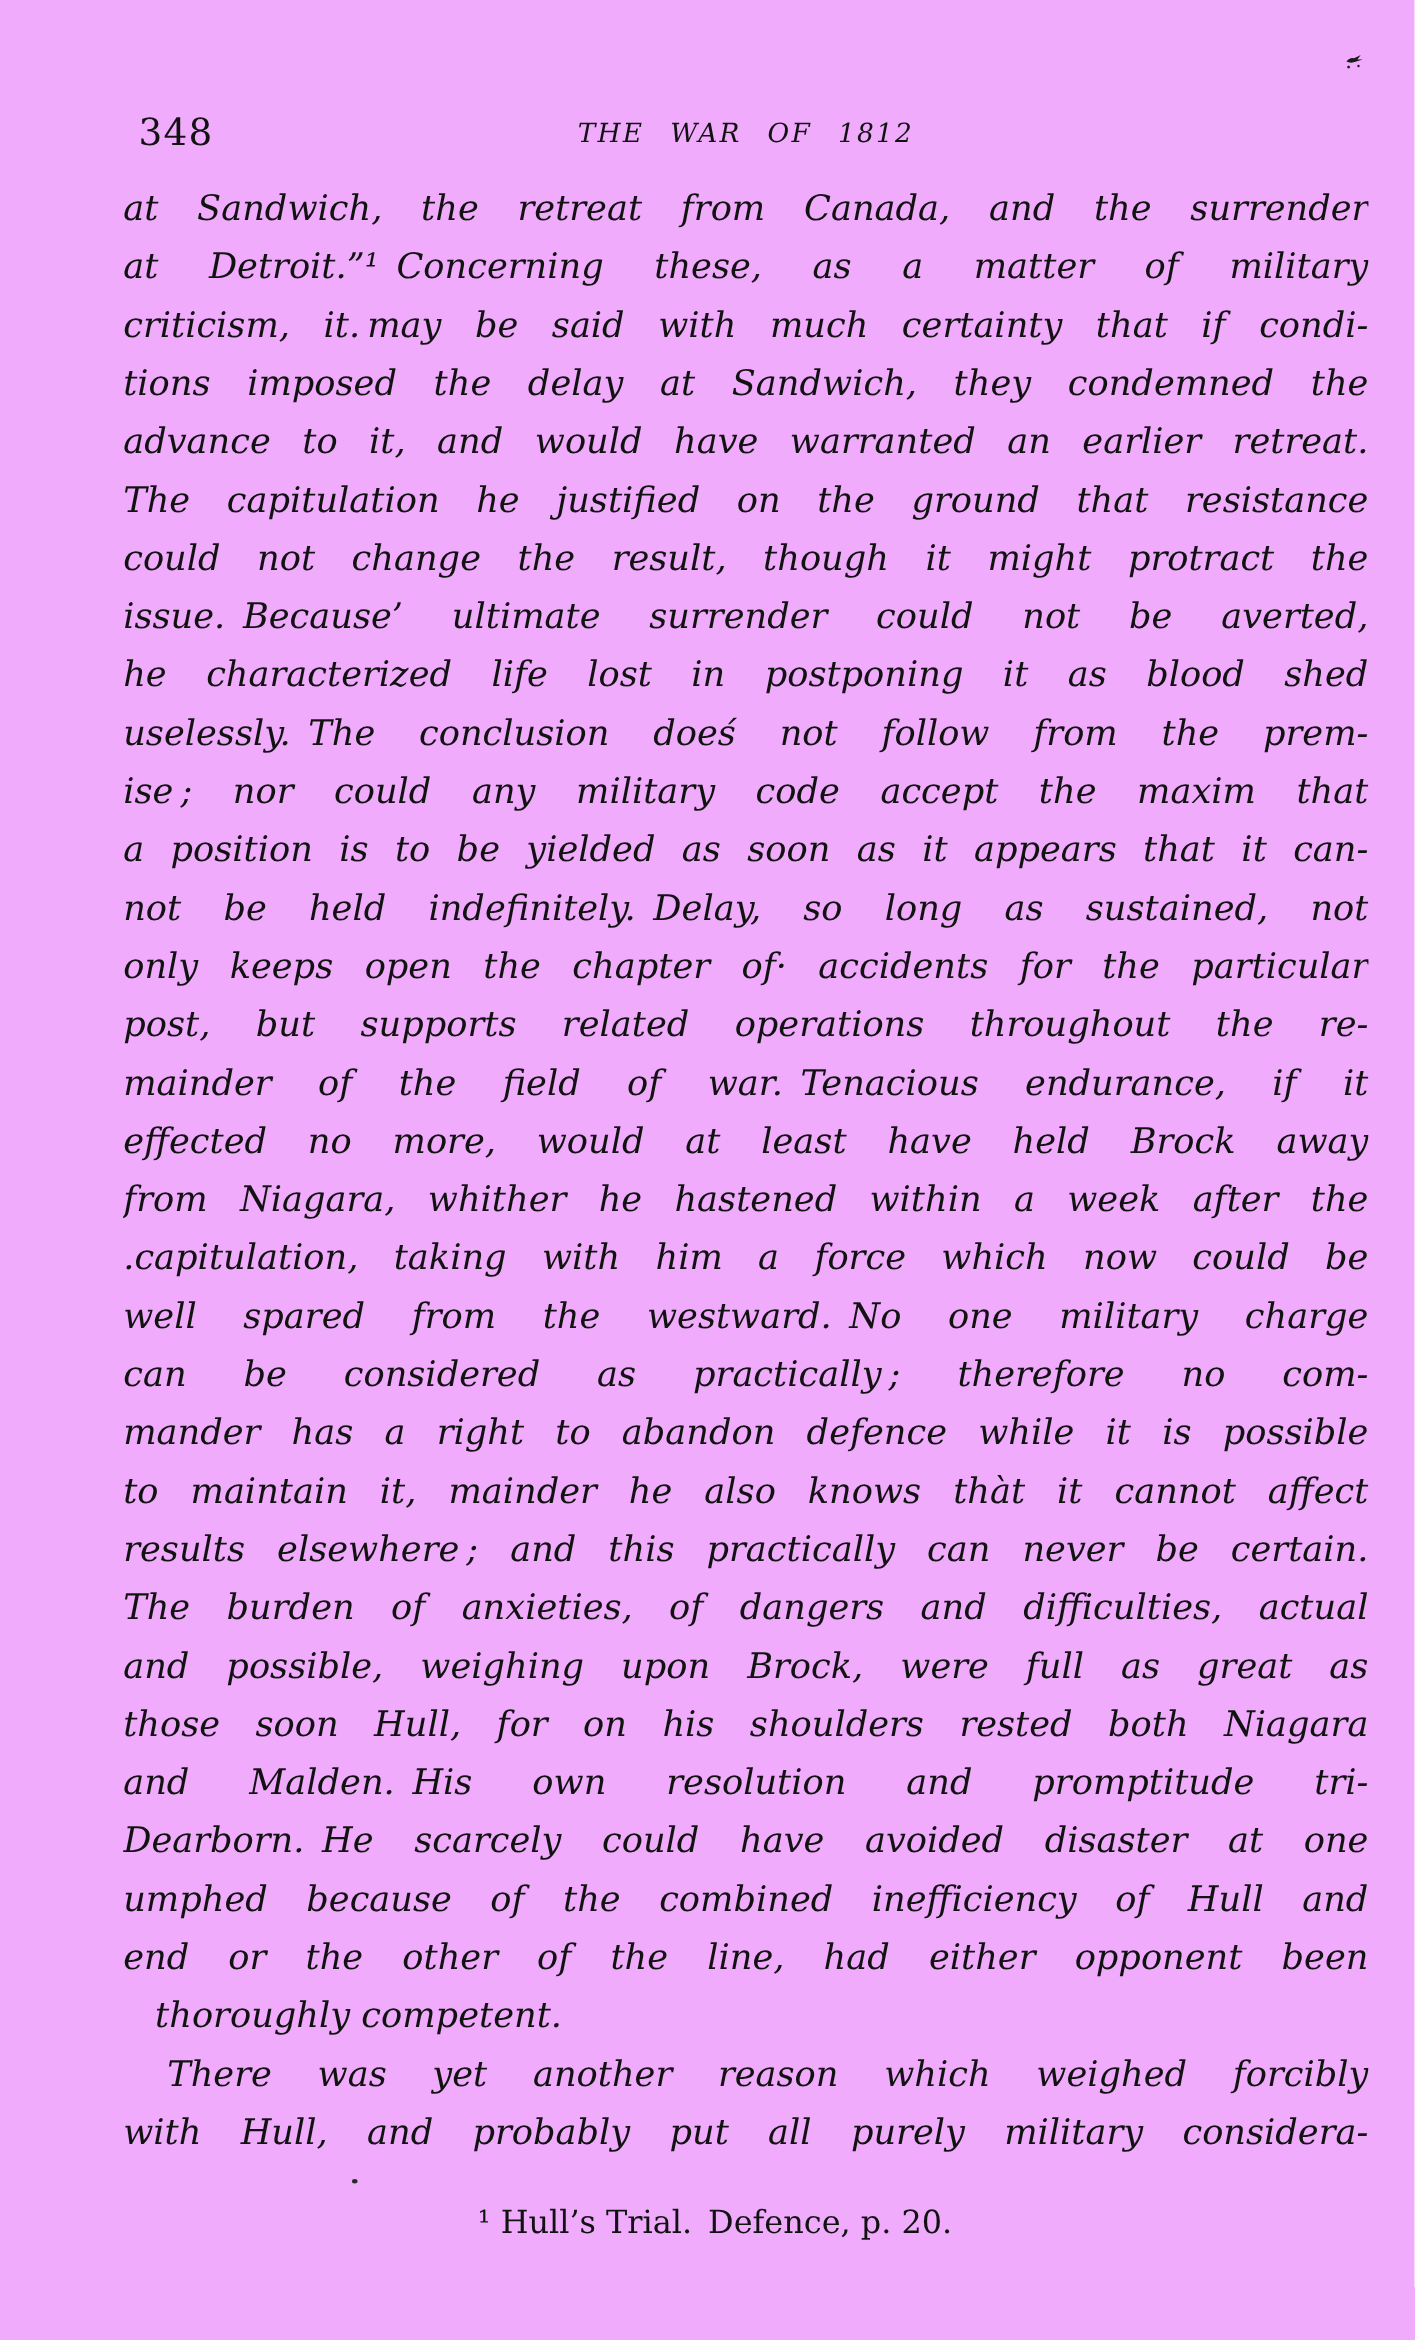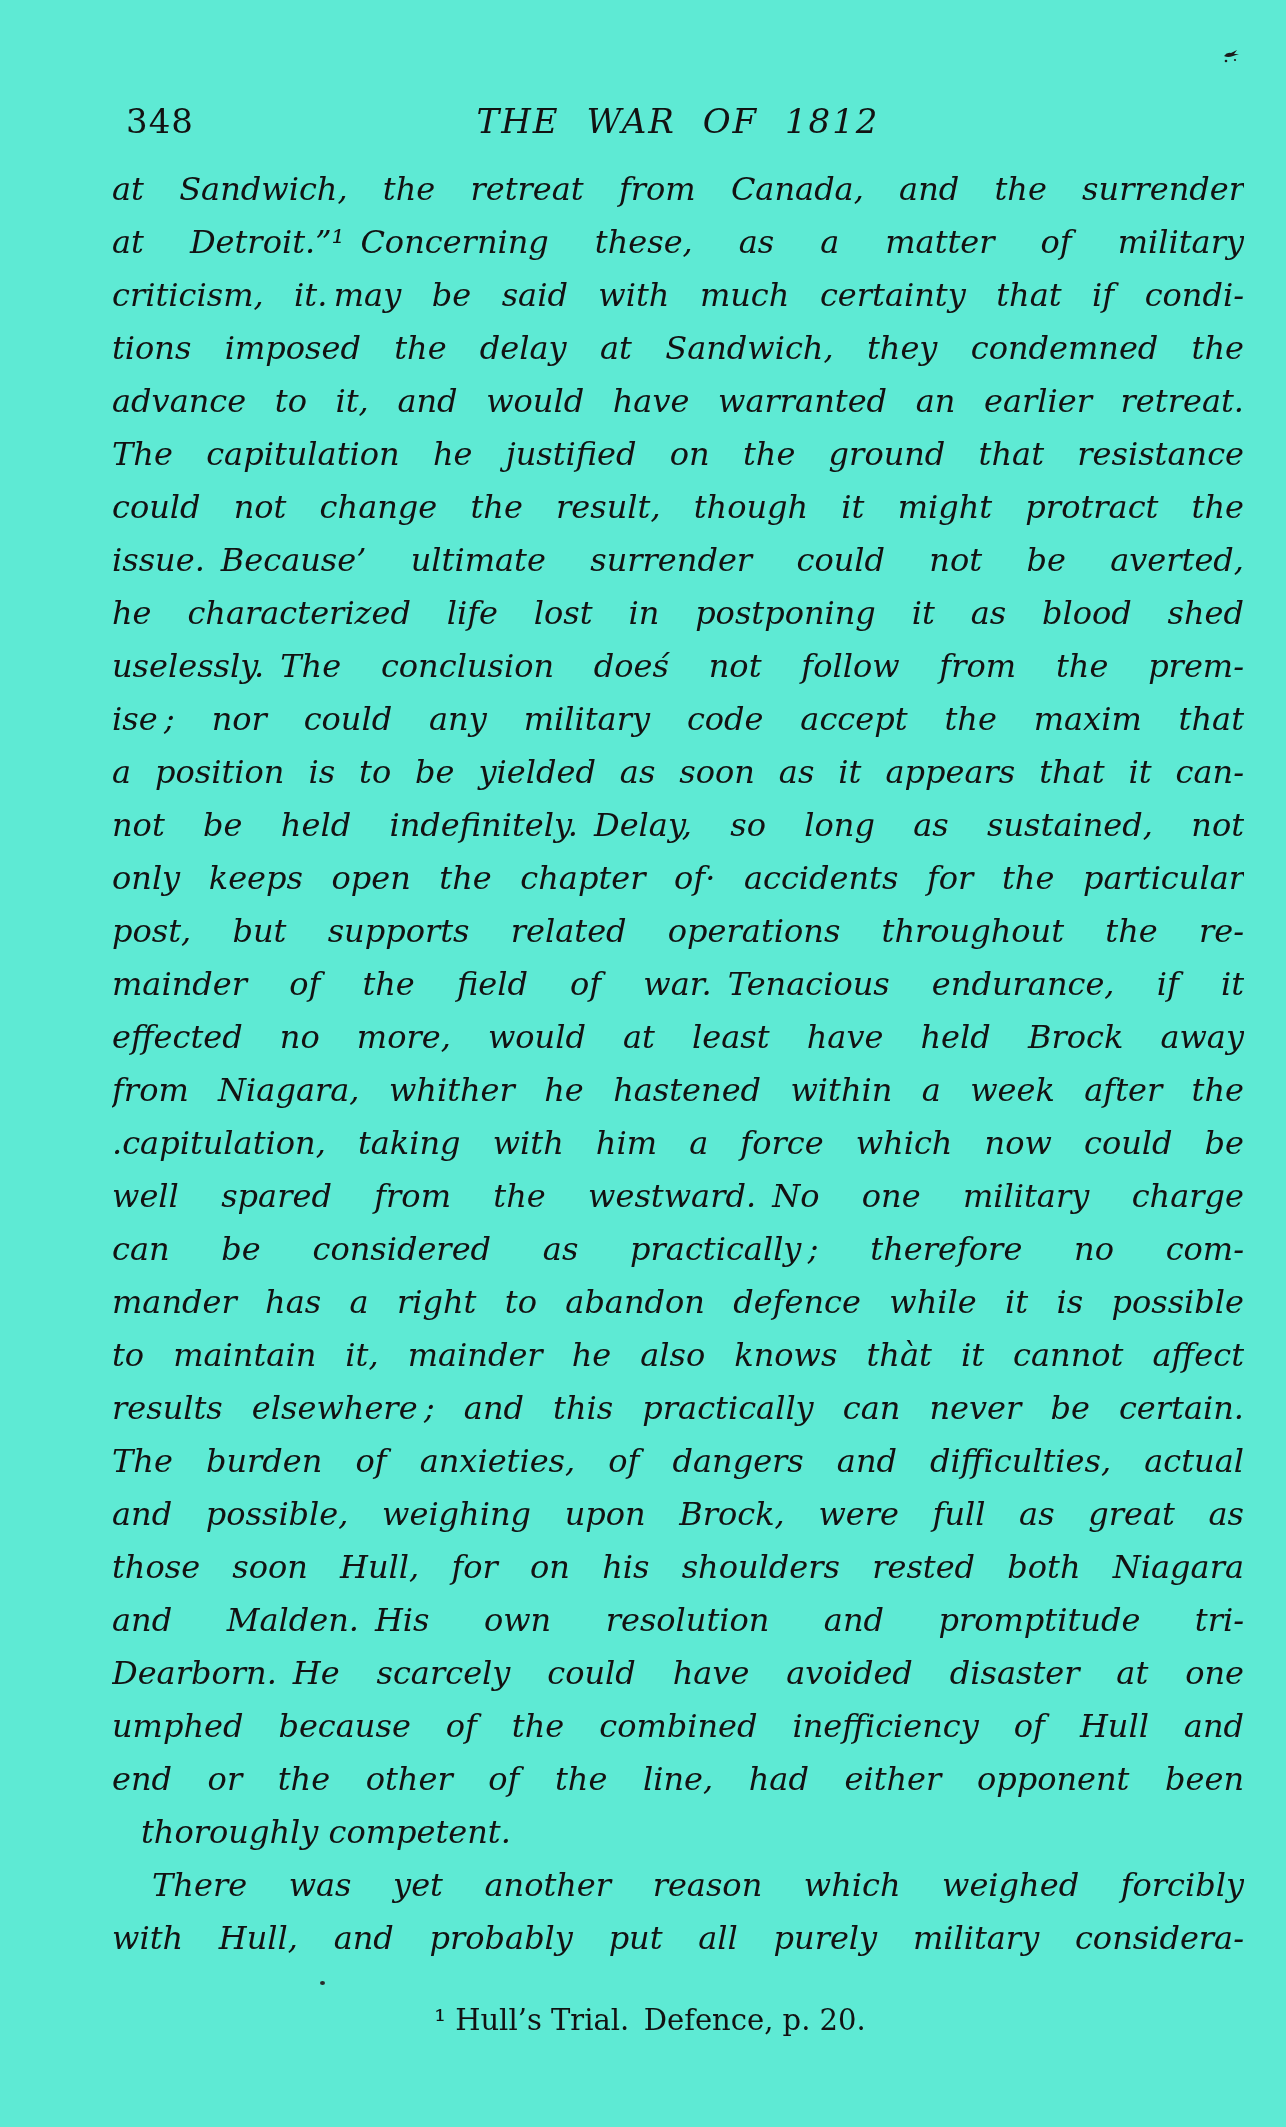--- a/index.html
+++ b/index.html
@@ -5,21 +5,21 @@
 <style>
   html, body {
     margin: 0;
     padding: 0;
     background: #ffffff;
   }
   .page {
     position: relative;
     width: 1286px;
     height: 2127px;
-    background: #5eead4;
+    background: #f0abfc;
     color: #121212;
     font-family: "DejaVu Serif", "Liberation Serif", serif;
     overflow: hidden;
   }
   .running-head {
     position: absolute;
     top: 101px;
     left: 112px;
     width: 1132px;
     height: 42px;
@@ -32,21 +32,21 @@
     line-height: 40px;
     letter-spacing: 1px;
   }
   .head-title {
     position: absolute;
     left: 0;
     width: 100%;
     top: 0;
     text-align: center;
     font-style: italic;
-    font-size: 34px;
+    font-size: 24px;
     line-height: 40px;
     letter-spacing: 2px;
     word-spacing: 14px;
   }
   .body-text {
     position: absolute;
     top: 163px;
     left: 112px;
     width: 1132px;
   }

